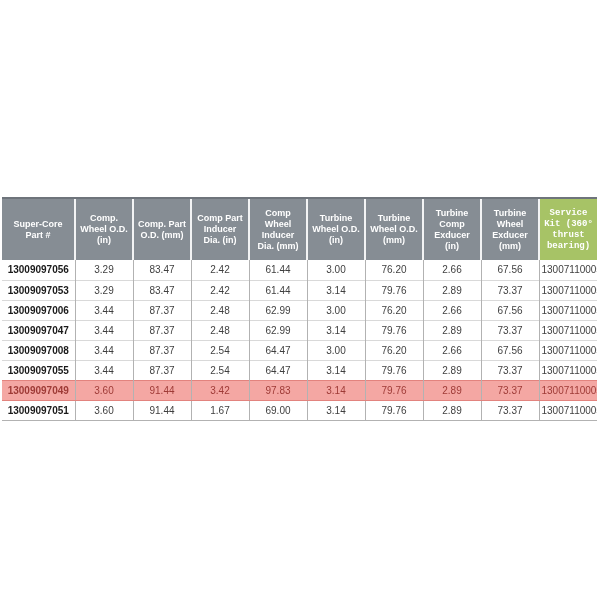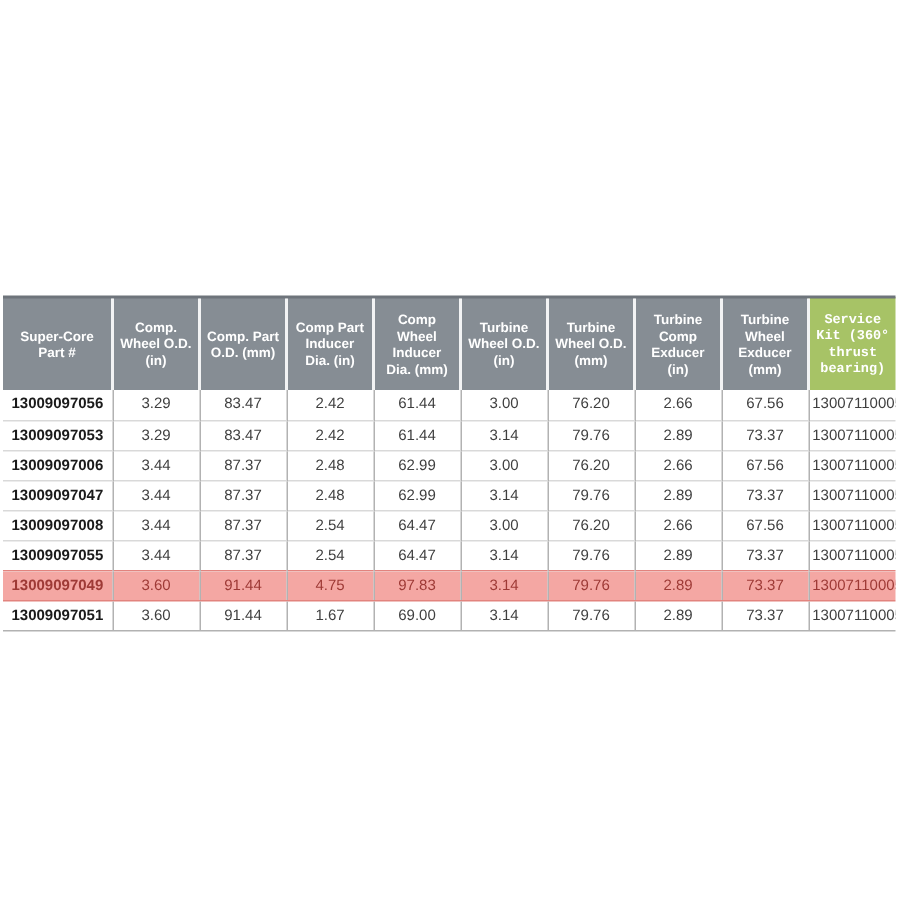--- a/index.html
+++ b/index.html
@@ -186,21 +186,21 @@
             <td>3.14</td>
             <td>79.76</td>
             <td>2.89</td>
             <td>73.37</td>
             <td>13007110005</td>
           </tr>
           <tr class="highlight">
             <td>13009097049</td>
             <td>3.60</td>
             <td>91.44</td>
-            <td>4.75</td>
+            <td>3.42</td>
             <td>97.83</td>
             <td>3.14</td>
             <td>79.76</td>
             <td>2.89</td>
             <td>73.37</td>
             <td>13007110005</td>
           </tr>
           <tr>
             <td>13009097051</td>
             <td>3.60</td>

